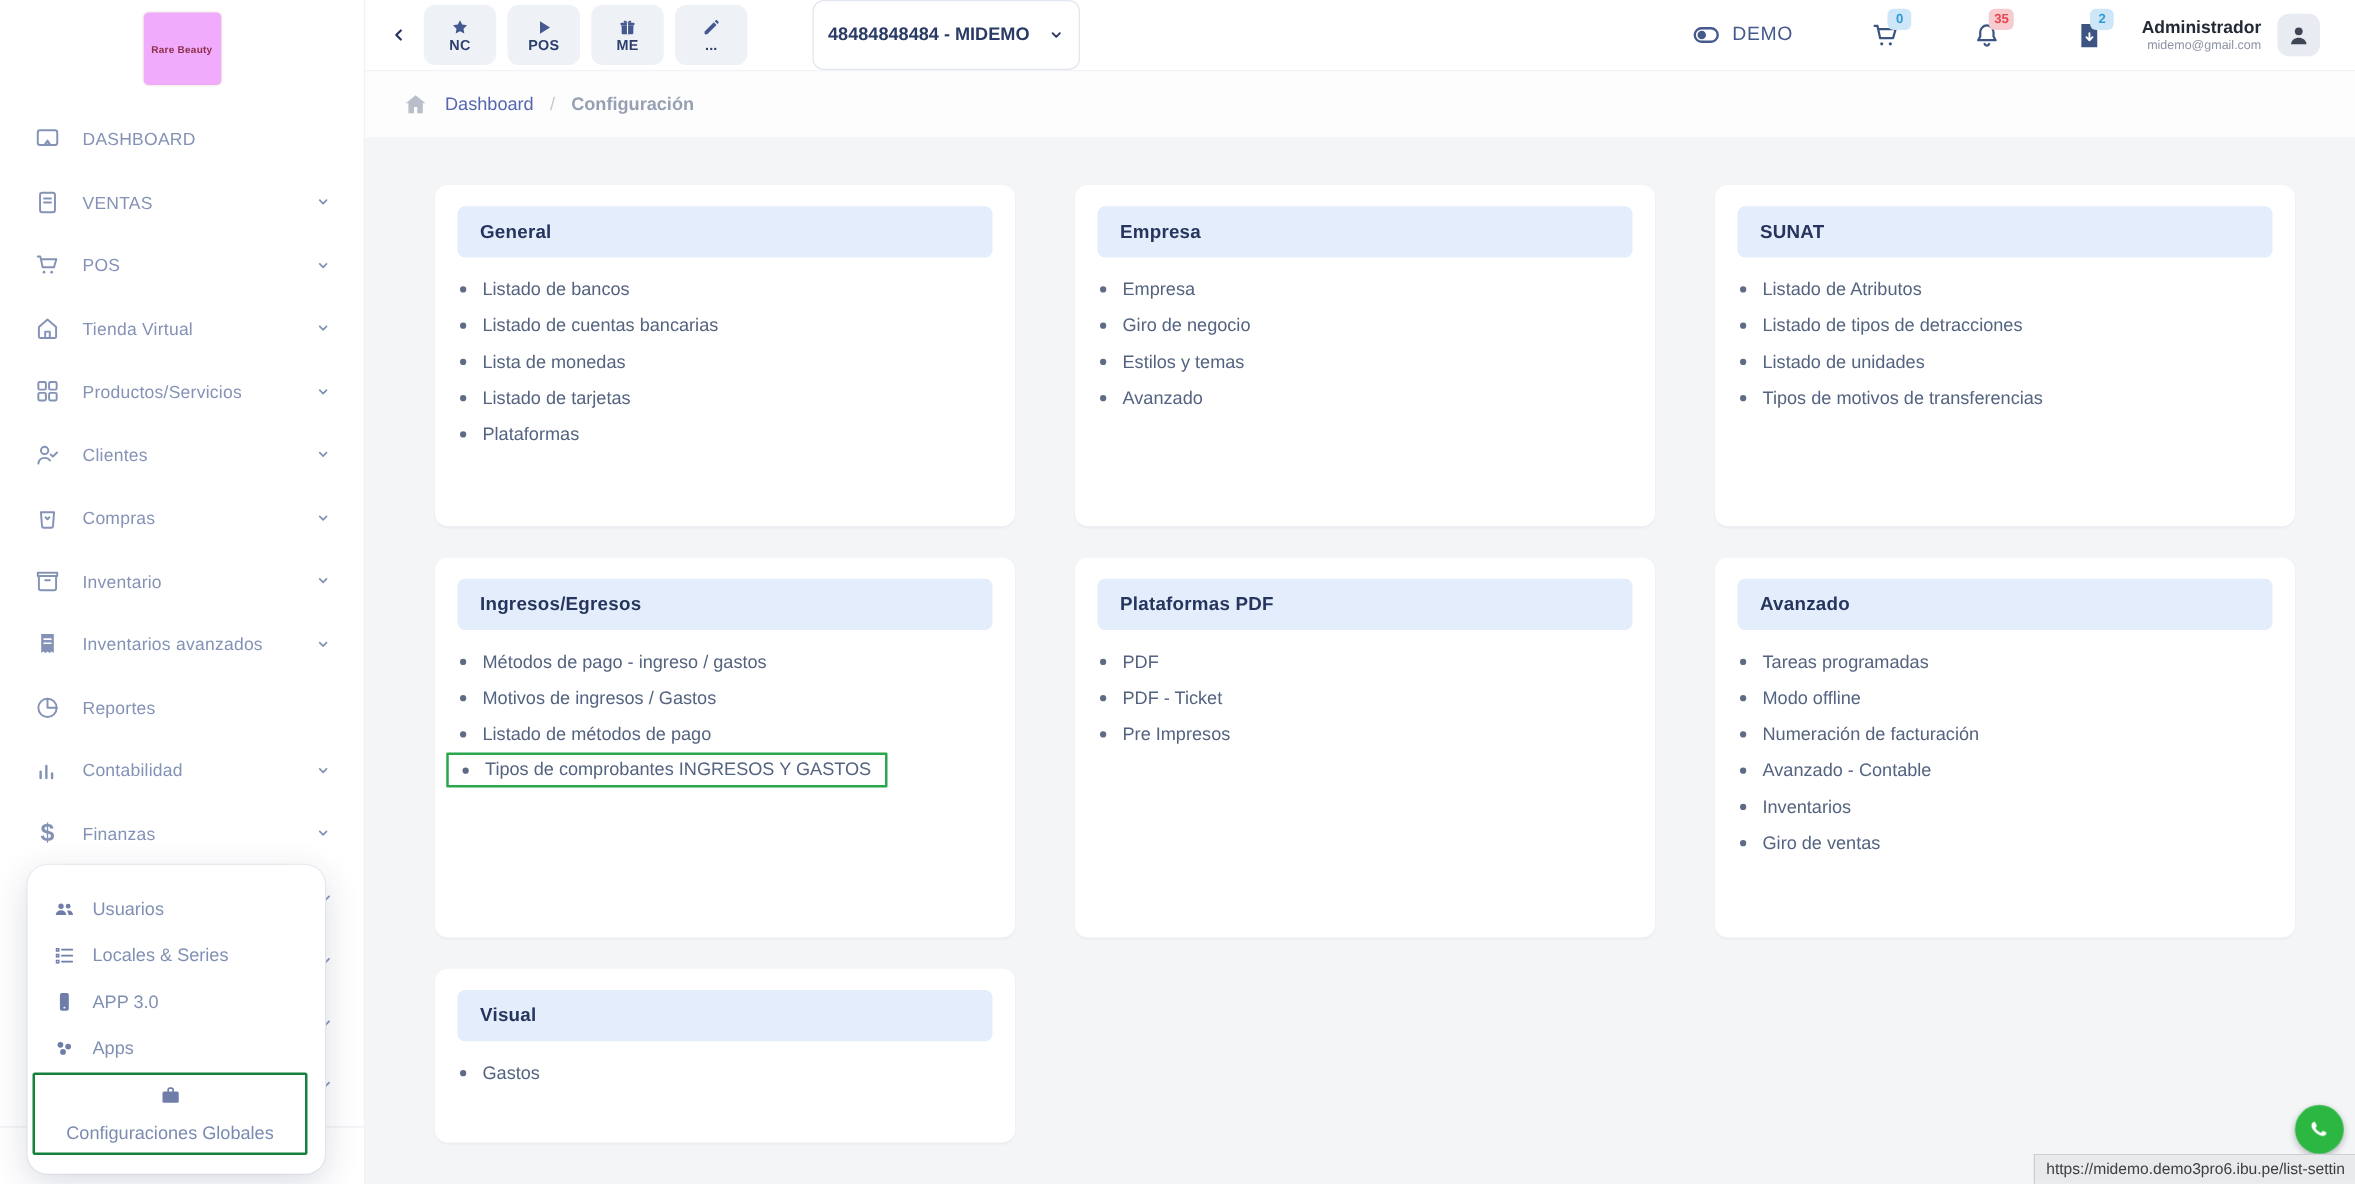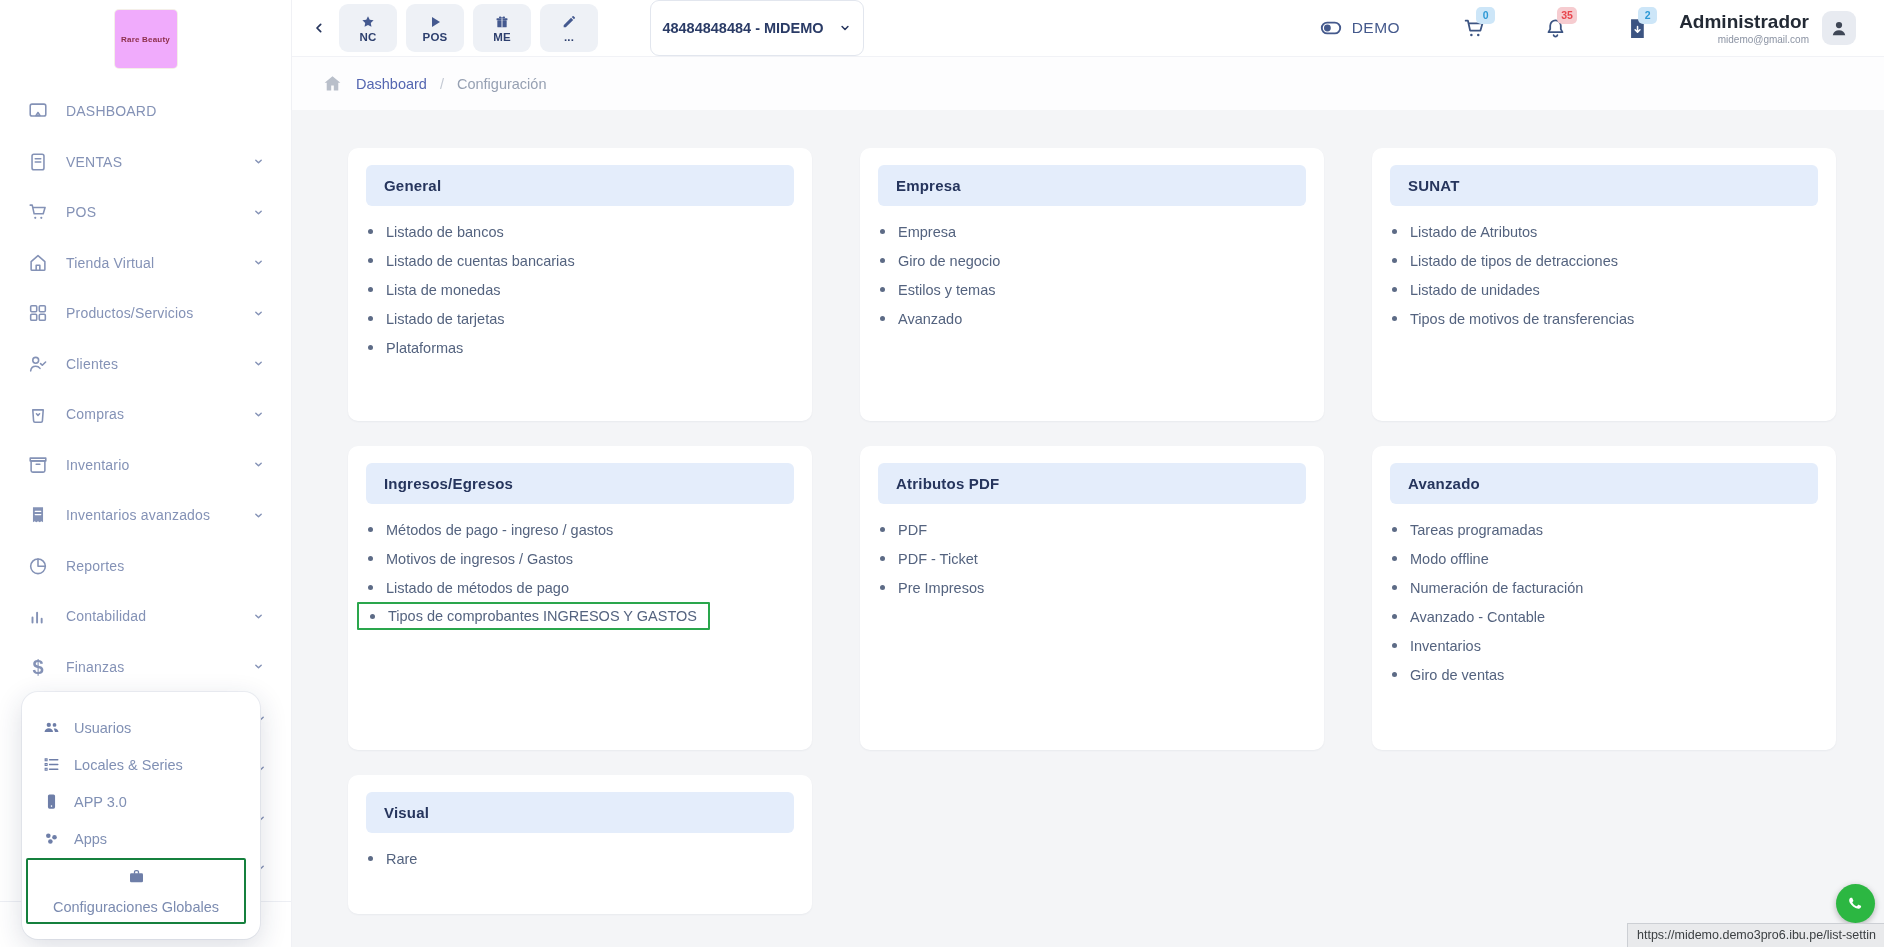--- a/index.html
+++ b/index.html
@@ -43,29 +43,29 @@
   .tb-spacer { flex:1; }
   .demo-toggle { display:flex; align-items:center; gap:9px; color:#44598c; cursor:pointer; }
   .demo-toggle .icn { width:24px; height:24px; }
   .demo-lbl { font-size:15.5px; letter-spacing:.5px; color:#44598c; }
   .tb-ic { position:relative; width:25px; height:25px; color:#3c5482; margin-left:56px; cursor:pointer; }
   .tb-ic.first { margin-left:62px; }
   .badge { position:absolute; top:-9px; left:14px; min-width:19px; height:17px; border-radius:5px; padding:0 4px; font-size:10.5px; font-weight:700; display:flex; align-items:center; justify-content:center; }
   .badge.blue { background:#cde6f8; color:#2e99d5; }
   .badge.red { background:#f6ccd0; color:#e8464e; }
   .user-block { margin-left:30px; text-align:right; line-height:1.25; cursor:pointer; }
-  .user-name { font-size:19px; font-weight:700; color:#232a35; }
+  .user-name { font-size:14px; font-weight:700; color:#232a35; }
   .user-email { font-size:10px; color:#8b93a3; }
   .avatar { width:34px; height:34px; margin-left:13px; border-radius:9px; background:#e8ebf1; color:#3f4756; padding:6px; cursor:pointer; }
 
   .breadcrumb { height:53px; background:#fdfdfe; display:flex; align-items:center; gap:13px; padding:0 30px; }
   .bc-home { width:21px; height:21px; color:#b9bfca; cursor:pointer; }
   .bc-link { font-size:14.5px; color:#5466b1; cursor:pointer; }
   .bc-sep { font-size:14.5px; color:#c3c9d3; }
-  .bc-current { font-size:14.5px; color:#96a0b2; }
+  .bc-current { font-size:14.5px; color:#96a0b2;font-weight:bold; }
 
   .content { flex:1; background:#f4f5f7; padding:38px 48px 0 56px; overflow:hidden; }
   .grid { display:grid; grid-template-columns:repeat(3,1fr); grid-template-rows:273px 304px 139px; column-gap:48px; row-gap:25px; }
   .card { background:#fff; border-radius:10px; box-shadow:0 1px 2px rgba(25,39,70,.05); padding:17px 18px; }
   .card-head { background:#e4edfb; border-radius:6px; padding:12px 18px; font-size:15px; font-weight:700; color:#26355d; letter-spacing:.2px; }
   .card ul { list-style:none; margin-top:11px; padding-left:2px; }
   .card li { display:flex; align-items:center; gap:13px; padding:6.5px 0; font-size:14.5px; color:#54637f; cursor:pointer; }
   .bullet { width:5px; height:5px; border-radius:50%; background:#5d6b86; flex-shrink:0; }
   .card li.hl { border:2px solid #2aa64c; border-radius:1px; margin-left:-11px; padding:4px 11px; width:fit-content; }
 
@@ -523,21 +523,21 @@
                 <span class="bullet"></span>
                 <span>Listado de métodos de pago</span>
               </li>
               <li class="hl">
                 <span class="bullet"></span>
                 <span>Tipos de comprobantes INGRESOS Y GASTOS</span>
               </li>
             </ul>
           </section>
           <section class="card">
-            <div class="card-head">Atributos PDF</div>
+            <div class="card-head">Plataformas PDF</div>
             <ul>
               <li>
                 <span class="bullet"></span>
                 <span>PDF</span>
               </li>
               <li>
                 <span class="bullet"></span>
                 <span>PDF - Ticket</span>
               </li>
               <li>
@@ -573,21 +573,21 @@
                 <span class="bullet"></span>
                 <span>Giro de ventas</span>
               </li>
             </ul>
           </section>
           <section class="card">
             <div class="card-head">Visual</div>
             <ul>
               <li>
                 <span class="bullet"></span>
-                <span>Rare</span>
+                <span>Gastos</span>
               </li>
             </ul>
           </section>
         </div>
     </main>
   </div>
 </div>
 
 <div class="whatsapp-fab" id="ic-wa">
     <svg viewBox="0 0 24 24">

